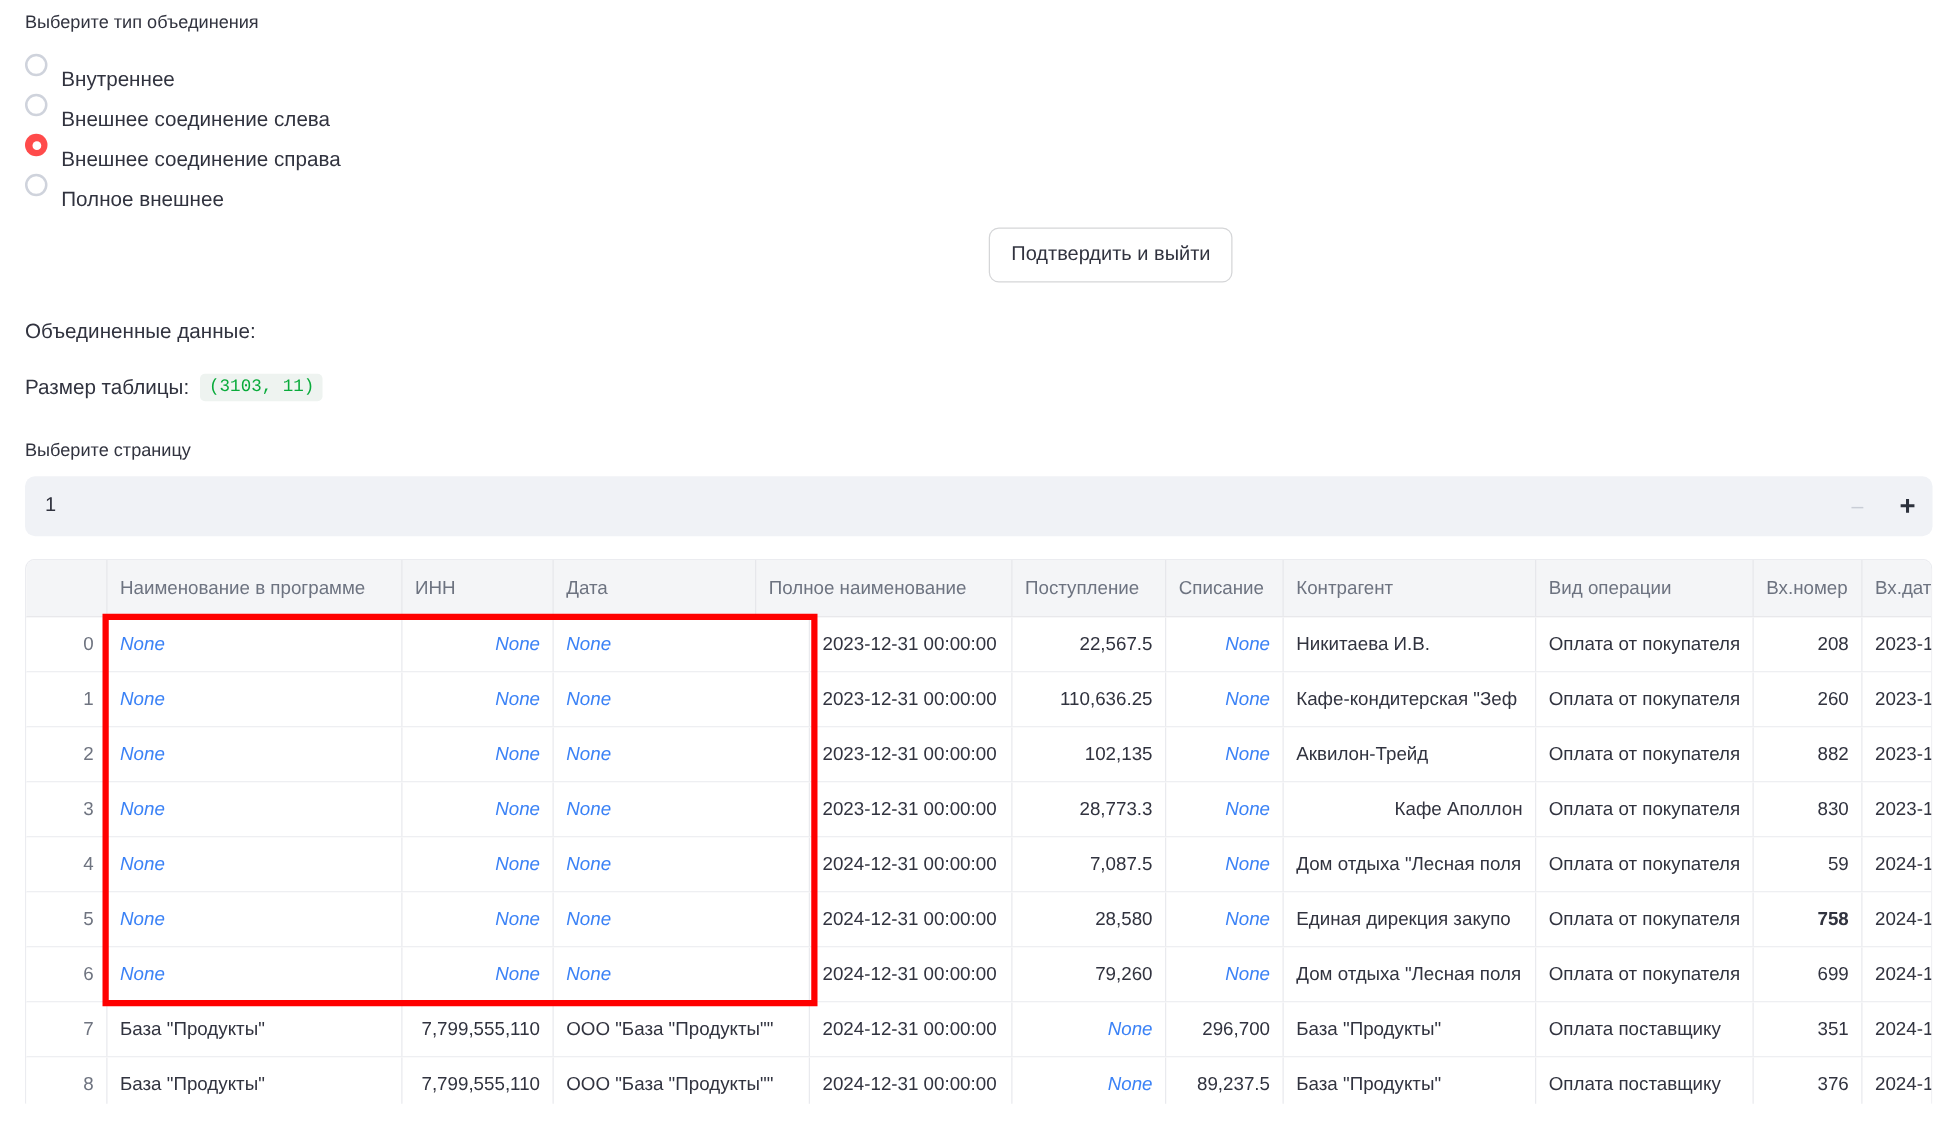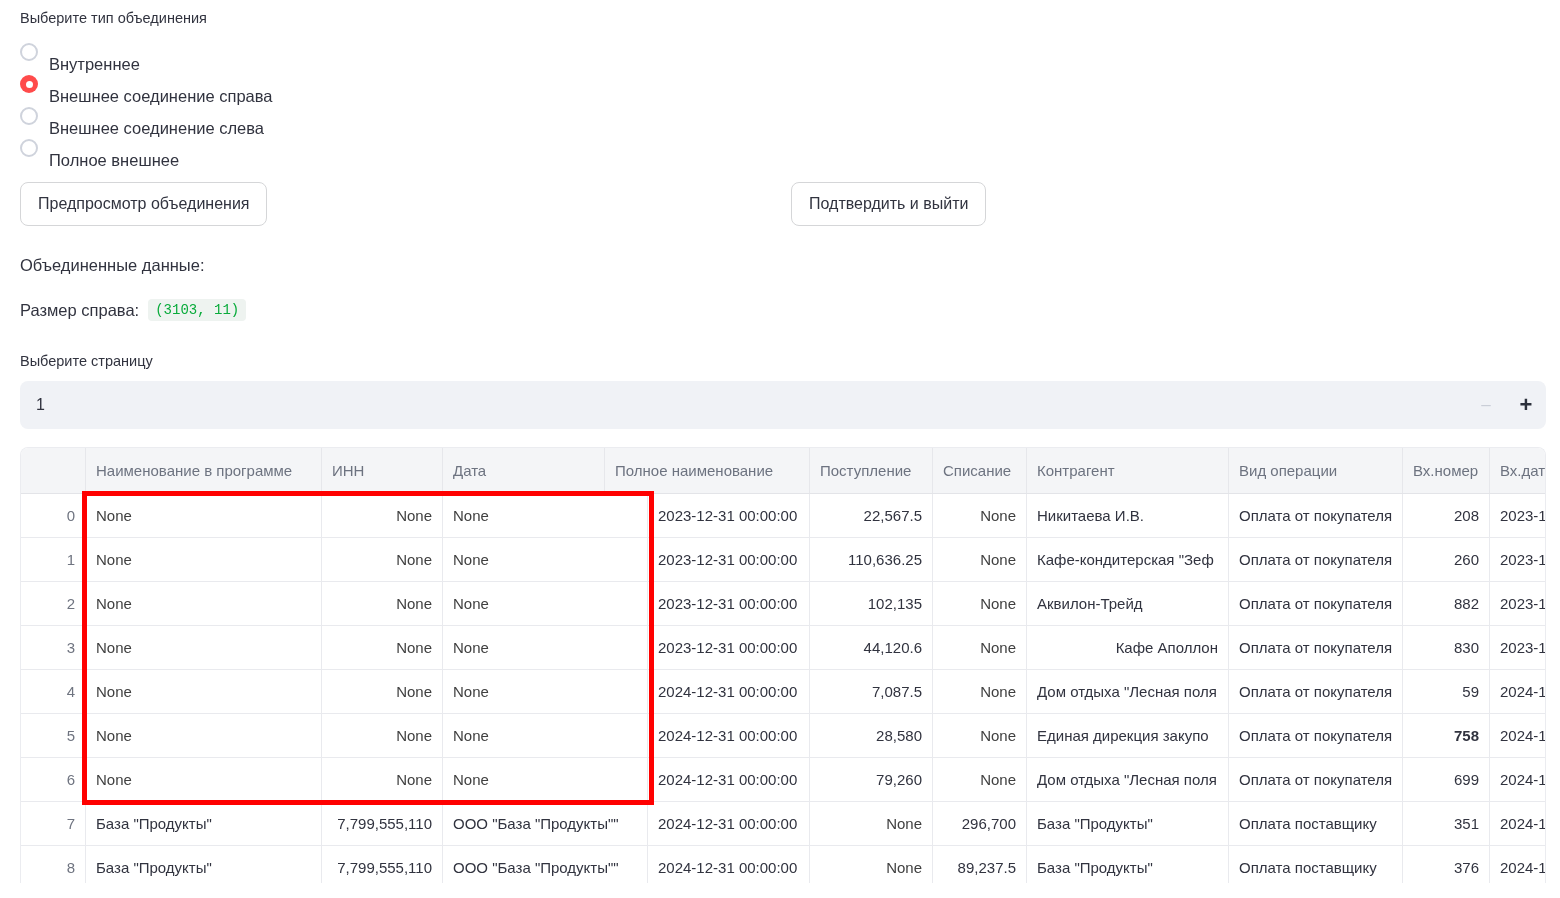--- a/index.html
+++ b/index.html
@@ -78,61 +78,60 @@
   .tr { display:flex; height:44px; border-bottom:1px solid #e9eaee; background:#fff; }
   .td {
     flex:0 0 auto; font-size:15px; color:#31333F; line-height:43px;
     padding:0 10px; border-right:1px solid #e9eaee;
     white-space:nowrap; overflow:hidden;
   }
   .td:last-child { border-right:none; }
   .align-right { text-align:right; }
   .align-left  { text-align:left; }
   .td.idx { color:#6f7480; }
-  .td.null { color:#404040; }
+  .td.null { color:#3b82f6;font-style:italic; }
 
   .red-annotation {
     position:absolute; left:61px; top:43px; width:572px; height:314px;
     border:5px solid #FF0000; pointer-events:none; z-index:5;
   }
 </style>
 </head>
 <body>
 
 <div class="page">
 
   <div class="radio-label">Выберите тип объединения</div>
   <div id="radio-group">
       <div class="radio-option">
         <span class="radio-circle"></span>
         <span class="radio-text">Внутреннее</span>
       </div>
+      <div class="radio-option">
+        <span class="radio-circle"></span>
+        <span class="radio-text">Внешнее соединение слева</span>
+      </div>
       <div class="radio-option selected">
         <span class="radio-circle" style="background: rgb(255, 75, 75);"></span>
         <span class="radio-text">Внешнее соединение справа</span>
       </div>
       <div class="radio-option">
         <span class="radio-circle"></span>
-        <span class="radio-text">Внешнее соединение слева</span>
-      </div>
-      <div class="radio-option">
-        <span class="radio-circle"></span>
         <span class="radio-text">Полное внешнее</span>
       </div>
     </div>
 
   <div class="button-row">
-    <button class="btn btn-preview">Предпросмотр объединения</button>
     <button class="btn btn-confirm">Подтвердить и выйти</button>
   </div>
 
   <div class="merged-title">Объединенные данные:</div>
 
   <div class="size-row">
-    <span>Размер справа:</span>
+    <span>Размер таблицы:</span>
     <span class="code-chip" id="size-chip" style="color: rgb(9, 171, 59);">(3103, 11)</span>
   </div>
 
   <div class="page-label">Выберите страницу</div>
 
   <div class="num-input" id="num-input">
     <div class="num-value">1</div>
     <div class="step-btn step-minus">–</div>
     <div class="step-btn step-plus">+</div>
   </div>
@@ -190,21 +189,21 @@
           <div class="td align-left" style="width: 174px;">Оплата от покупателя</div>
           <div class="td align-right" style="width: 87px;">882</div>
           <div class="td align-left" style="width: 57px;">2023-12-31</div>
         </div>
         <div class="tr">
           <div class="td align-right idx" style="width: 65px;">3</div>
           <div class="td align-left null" style="width: 236px;">None</div>
           <div class="td align-right null" style="width: 121px;">None</div>
           <div class="td align-left null" style="width: 205px;">None</div>
           <div class="td align-left" style="width: 162px;">2023-12-31 00:00:00</div>
-          <div class="td align-right" style="width: 123px;">44,120.6</div>
+          <div class="td align-right" style="width: 123px;">28,773.3</div>
           <div class="td align-right null" style="width: 94px;">None</div>
           <div class="td align-left" style="width: 202px; text-align: right;">Кафе Аполлон</div>
           <div class="td align-left" style="width: 174px;">Оплата от покупателя</div>
           <div class="td align-right" style="width: 87px;">830</div>
           <div class="td align-left" style="width: 57px;">2023-12-31</div>
         </div>
         <div class="tr">
           <div class="td align-right idx" style="width: 65px;">4</div>
           <div class="td align-left null" style="width: 236px;">None</div>
           <div class="td align-right null" style="width: 121px;">None</div>

